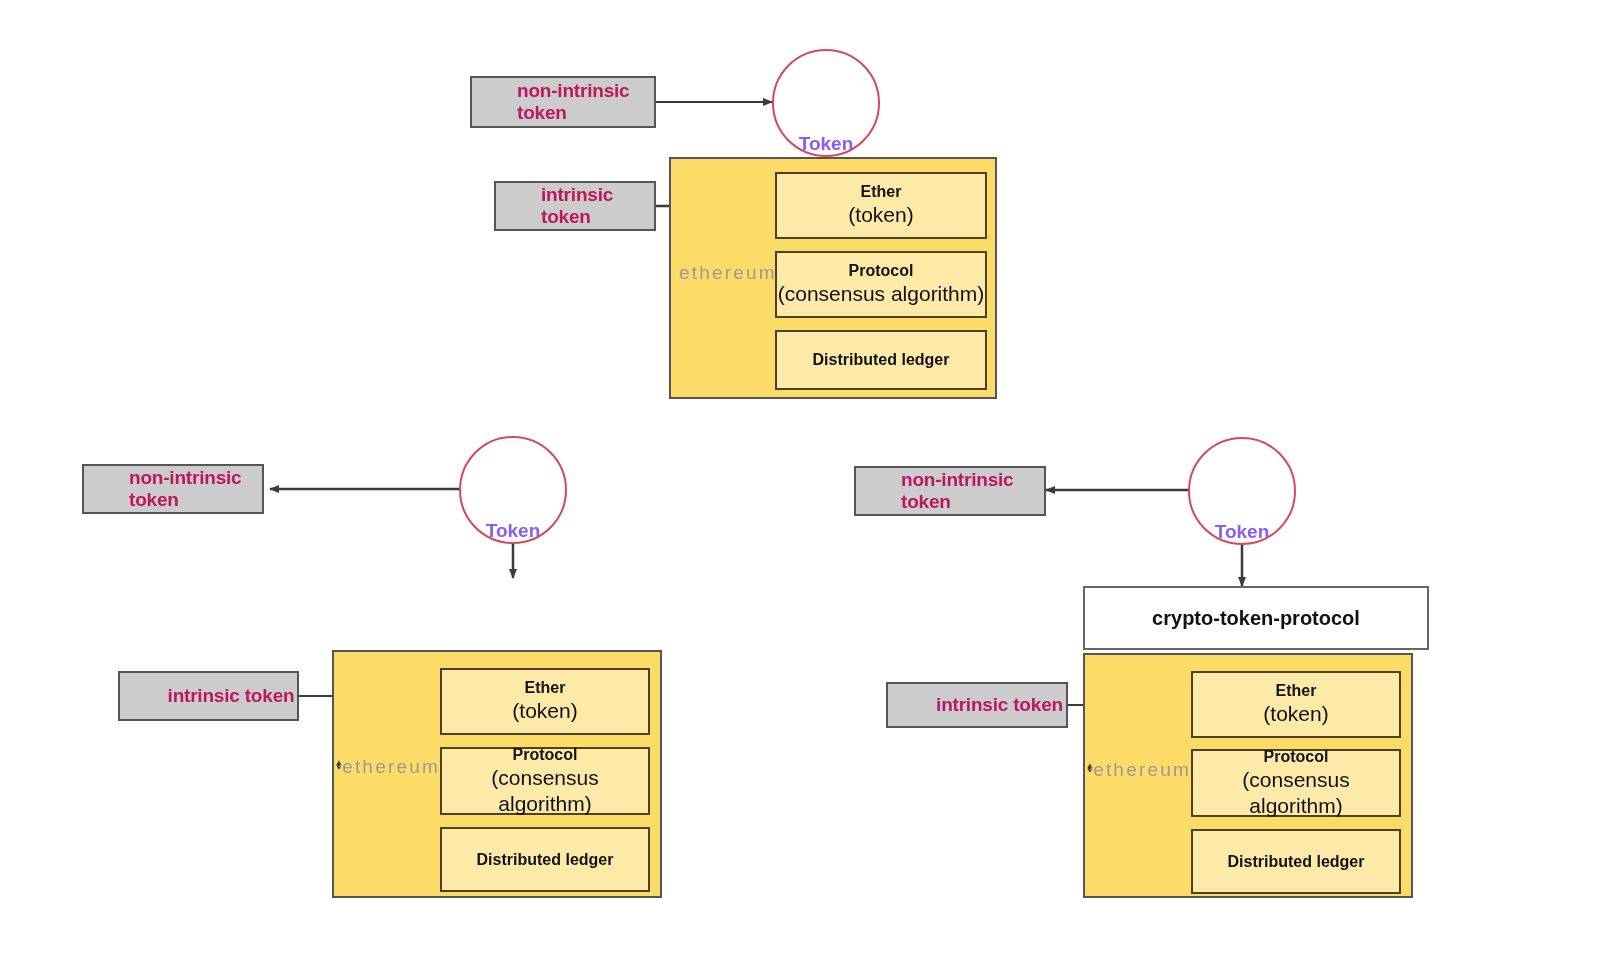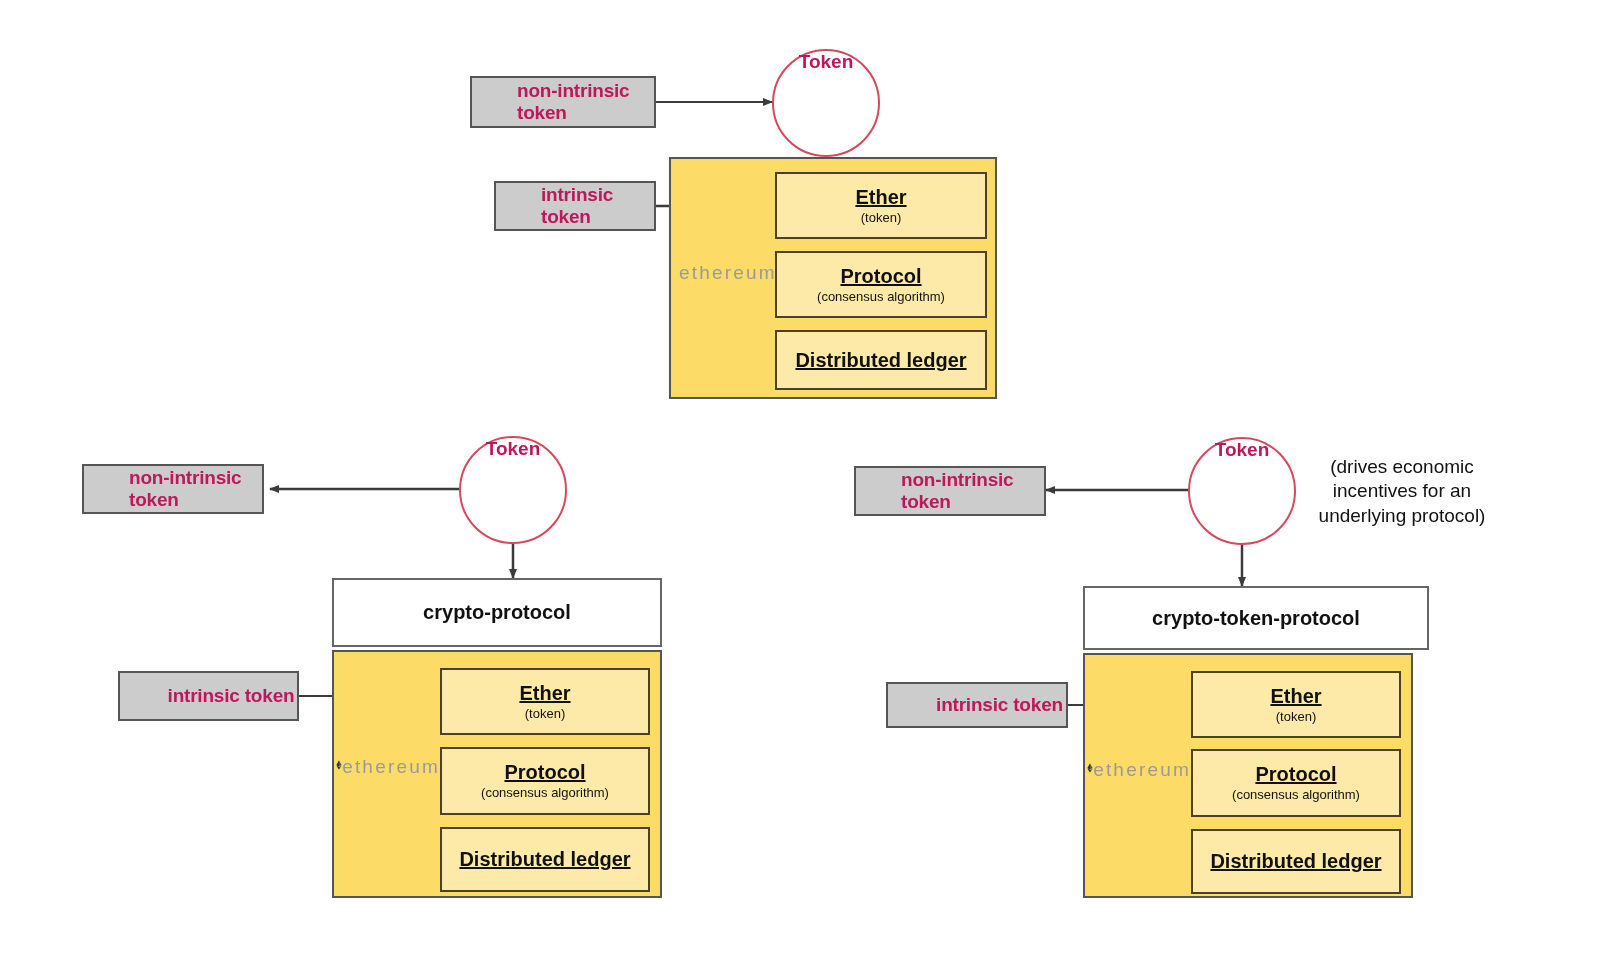--- a/index.html
+++ b/index.html
@@ -43,25 +43,25 @@
     letter-spacing: -0.2px;
     padding-left: 45px;
   }
   .token-circle {
     position: absolute;
     border: 2.5px solid #d6485c;
     border-radius: 50%;
     background: #ffffff;
     box-sizing: border-box;
     display: flex;
-    align-items: flex-start;
-    justify-content: center;
-    font-weight: bold;
-    font-size: 19px;
-    color: #be185d;
+    align-items: flex-end;
+    justify-content: center;
+    font-weight: bold;
+    font-size: 19px;
+    color: #8b5cf6;
   }
   .eth-container {
     position: absolute;
     background: #fcdc66;
     border: 2px solid #555555;
     box-sizing: border-box;
   }
   .inner-box {
     position: absolute;
     background: #fdeaa8;
@@ -69,27 +69,26 @@
     box-sizing: border-box;
     display: flex;
     flex-direction: column;
     align-items: center;
     justify-content: center;
     text-align: center;
     color: #111111;
   }
   .inner-title {
     font-weight: bold;
-    font-size: 20px;
+    font-size: 16px;
     line-height: 1.25;
-    text-decoration: underline;
   }
   .inner-sub {
     font-weight: normal;
-    font-size: 13px;
+    font-size: 21px;
     line-height: 1.25;
   }
   .white-box {
     position: absolute;
     background: #ffffff;
     border: 2px solid #666666;
     box-sizing: border-box;
     display: flex;
     align-items: center;
     justify-content: center;
@@ -192,23 +191,20 @@
 
   <div class="gray-box" style="left:82px; top:464px; width:182px; height:50px;">
     <span>non-intrinsic token</span>
   </div>
 
   <div class="token-circle" style="left:459px; top:436px; width:108px; height:108px;">
     <span>Token</span>
   </div>
 
 
-  <div class="white-box" style="left:332px; top:578px; width:330px; height:69px;">
-    <span>crypto-protocol</span>
-  </div>
 
   <div class="gray-box" style="left:118px; top:671px; width:181px; height:50px;">
     <span>intrinsic token</span>
   </div>
 
   <div class="eth-container" style="left:332px; top:650px; width:330px; height:248px;">
     <div class="eth-logo" style="left:2px; top:85px; width:104px;">
       <svg width="36" height="56" viewBox="0 0 36 56">
         <polygon points="18,2 33,28 18,37 3,28" fill="#5b5b5b"></polygon>
         <polygon points="18,2 18,37 3,28" fill="#333333"></polygon>
@@ -234,23 +230,20 @@
   </div>
 
   <div class="gray-box" style="left:854px; top:466px; width:192px; height:50px;">
     <span>non-intrinsic token</span>
   </div>
 
   <div class="token-circle" style="left:1188px; top:437px; width:108px; height:108px;">
     <span>Token</span>
   </div>
 
-  <div class="annotation" style="left:1312px; top:455px; width:180px;">
-    <span>(drives economic incentives for an underlying protocol)</span>
-  </div>
 
   <div class="white-box" style="left:1083px; top:586px; width:346px; height:64px;">
     <span>crypto-token-protocol</span>
   </div>
 
   <div class="gray-box" style="left:886px; top:682px; width:182px; height:46px;">
     <span>intrinsic token</span>
   </div>
 
   <div class="eth-container" style="left:1083px; top:653px; width:330px; height:245px;">

